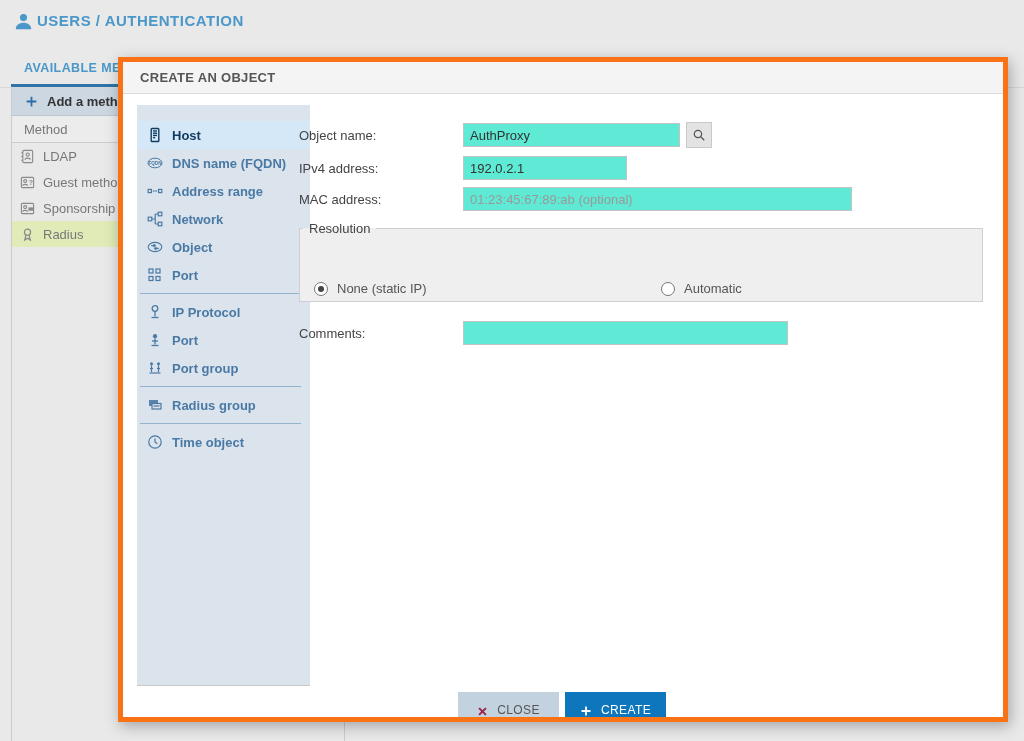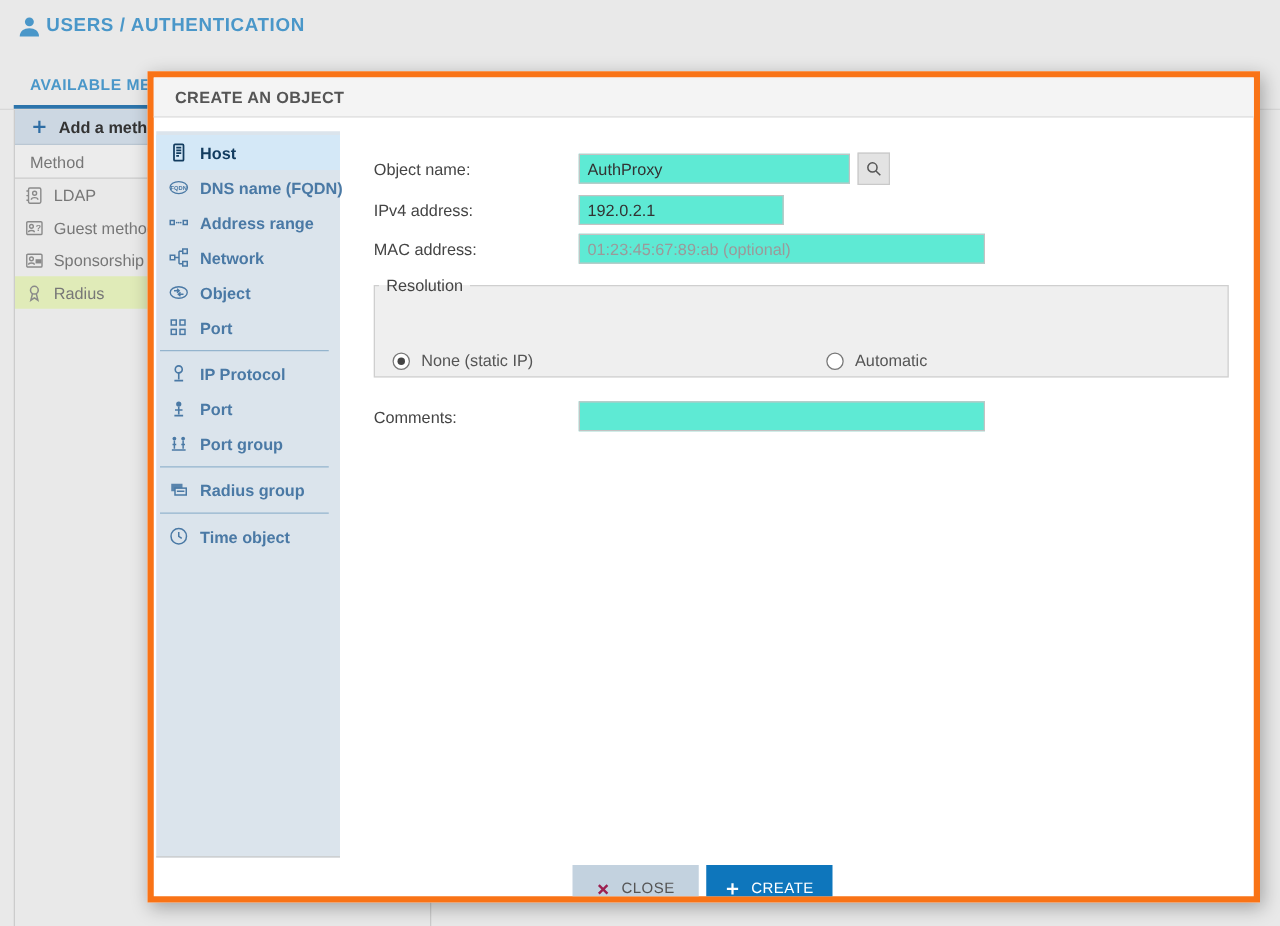--- a/index.html
+++ b/index.html
@@ -21,22 +21,22 @@
   .toolbar{height:27px;background:var(--toolbar-bg);border-bottom:1px solid #bac7d3;display:flex;align-items:center;gap:9px;padding-left:13px;font-size:13px;font-weight:bold;color:#333;white-space:nowrap;overflow:hidden}
   .col-header{height:26px;display:flex;align-items:center;padding-left:12px;font-size:13px;color:#777;border-bottom:1px solid #ccc;background:#ececec}
   .method-row{height:26px;display:flex;align-items:center;gap:8px;padding-left:8px;font-size:13px;color:#777;white-space:nowrap;overflow:hidden}
   .method-row .micon{color:#8a8a8a;flex:0 0 auto}
   .method-row.selected{background:var(--highlight-row)}
   
   .modal{position:absolute;left:118px;top:57px;width:890px;height:665px;background:#fff;
          border:5px solid #f97316;box-shadow:2px 4px 14px rgba(0,0,0,.3);box-sizing:border-box;z-index:10}
   .modal-header{height:31px;background:#f4f4f4;border-bottom:1px solid #ddd;display:flex;align-items:center;
                 padding-left:17px;font-size:13px;font-weight:bold;color:#555;letter-spacing:.3px}
-  .obj-sidebar{position:absolute;left:2px;top:43px;width:147px;height:581px;background:var(--sidebar-bg);
-               border-bottom:1px solid #c9c9c9;padding-top:3px;box-sizing:border-box}
+  .obj-sidebar{position:absolute;left:14px;top:43px;width:173px;height:581px;background:var(--sidebar-bg);
+               border-bottom:1px solid #c9c9c9;padding-top:16px;box-sizing:border-box}
   .obj-item{height:28px;display:flex;align-items:center;gap:9px;padding-left:10px;font-size:13px;
             font-weight:bold;color:var(--sidebar-text);white-space:nowrap}
   .obj-item svg{flex:0 0 auto}
   .obj-item.selected{background:var(--sidebar-selected-bg);color:var(--sidebar-selected-text)}
   .obj-divider{height:1px;background:#94b4cd;margin:4px 9px 4px 3px}
   .form-label{position:absolute;font-size:13px;color:#444}
   .text-input{position:absolute;height:24px;box-sizing:border-box;border:1px solid #c3c3c3;background:#5eead4;
               font-size:13px;color:#333;padding:0 6px;font-family:inherit}
   .text-input::placeholder{color:#9a9a9a}
   .search-btn{position:absolute;left:563px;top:60px;width:26px;height:26px;background:#e3e3e3;
@@ -238,21 +238,21 @@
     <svg viewBox="0 0 16 16" width="14" height="14" fill="none" stroke="currentColor" stroke-width="1.4">
       <circle cx="6.8" cy="6.8" r="4.2"></circle>
         <line x1="10" y1="10" x2="14" y2="14"></line>
     </svg>
   </div>
 
   <div class="form-label" style="left:176px;top:99px">IPv4 address:</div>
   <input class="text-input" style="left: 340px; top: 94px; width: 164px;" type="text" value="192.0.2.1">
 
   <div class="form-label" style="left:176px;top:130px">MAC address:</div>
-  <input class="text-input" style="left: 340px; top: 125px; width: 325px;" type="text" placeholder="01:23:45:67:89:ab (optional)">
+  <input class="text-input" style="left: 340px; top: 125px; width: 389px;" type="text" placeholder="01:23:45:67:89:ab (optional)">
 
   <fieldset class="resolution">
     <legend>Resolution</legend>
     <div class="radio-opt" style="left:14px">
       <span class="radio checked"></span>
       <span>None (static IP)</span>
     </div>
     <div class="radio-opt" style="left:361px">
       <span class="radio"></span>
       <span>Automatic</span>

